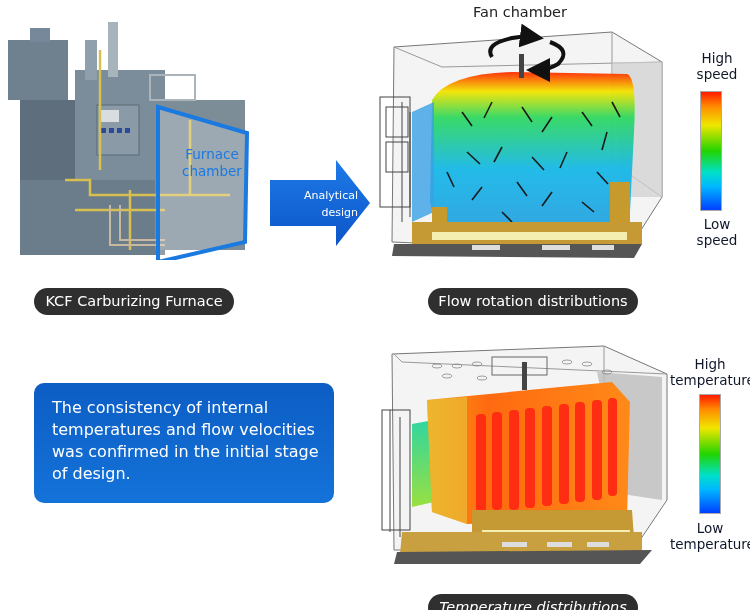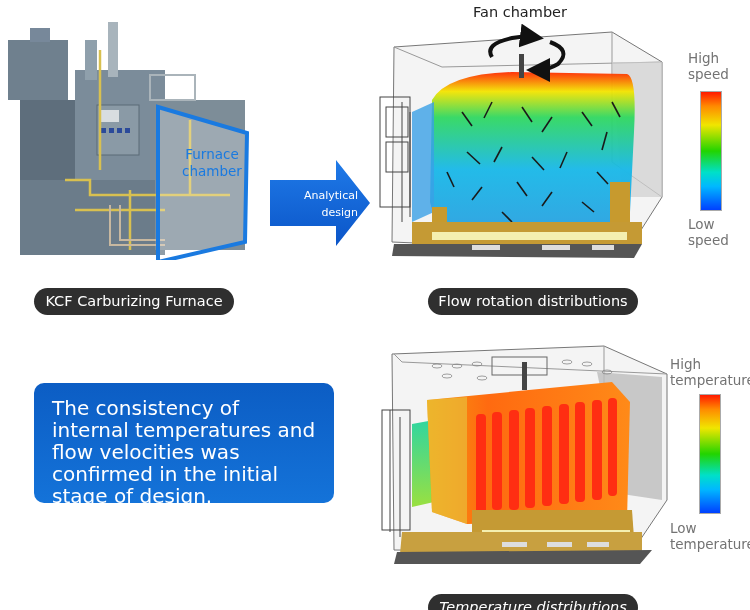--- a/index.html
+++ b/index.html
@@ -16,24 +16,24 @@
   
   .arrow { left: 268px; top: 160px; width: 104px; height: 86px; }
   .arrow-text { position: absolute; left: 272px; top: 187px; width: 86px; color: #fff; font-size: 11px; line-height: 17px; text-align: right; }
 
   
   .sim { position: absolute; }
   .fan-title { position: absolute; left: 450px; top: 4px; width: 140px; text-align: center; font-size: 14.5px; color: #222; }
 
   .legend-bar { position: absolute; width: 22px; border: 1px solid #aaa;
      background: linear-gradient(to bottom, #ff1a00 0%, #ff8a00 12%, #f0e600 28%, #22d400 50%, #00e0c8 68%, #00b8ff 80%, #0040ff 100%); }
-  .legend-text { position: absolute; font-size: 13.5px; line-height: 16px; color: #737373; }
+  .legend-text { position: absolute; font-size: 13.5px; line-height: 16px; text-align: center; color: #0f172a; }
 
   .info-box { position: absolute; left: 34px; top: 383px; width: 300px; height: 120px; border-radius: 10px;
-     background: linear-gradient(to bottom, #0c5dc4, #1473d9); color: #fff; font-size: 20px; line-height: 22px;
+     background: linear-gradient(to bottom, #0c5dc4, #1473d9); color: #fff; font-size: 16px; line-height: 22px;
      padding: 14px 14px 0 18px; }
 </style>
 </head>
 <body>
 
 <div class="abs furnace">
   <svg width="260" height="240" viewBox="0 0 260 240">
 
     <rect x="8" y="20" width="60" height="60" fill="#6f808e"></rect>
     <rect x="30" y="8" width="20" height="14" fill="#77889a"></rect>

